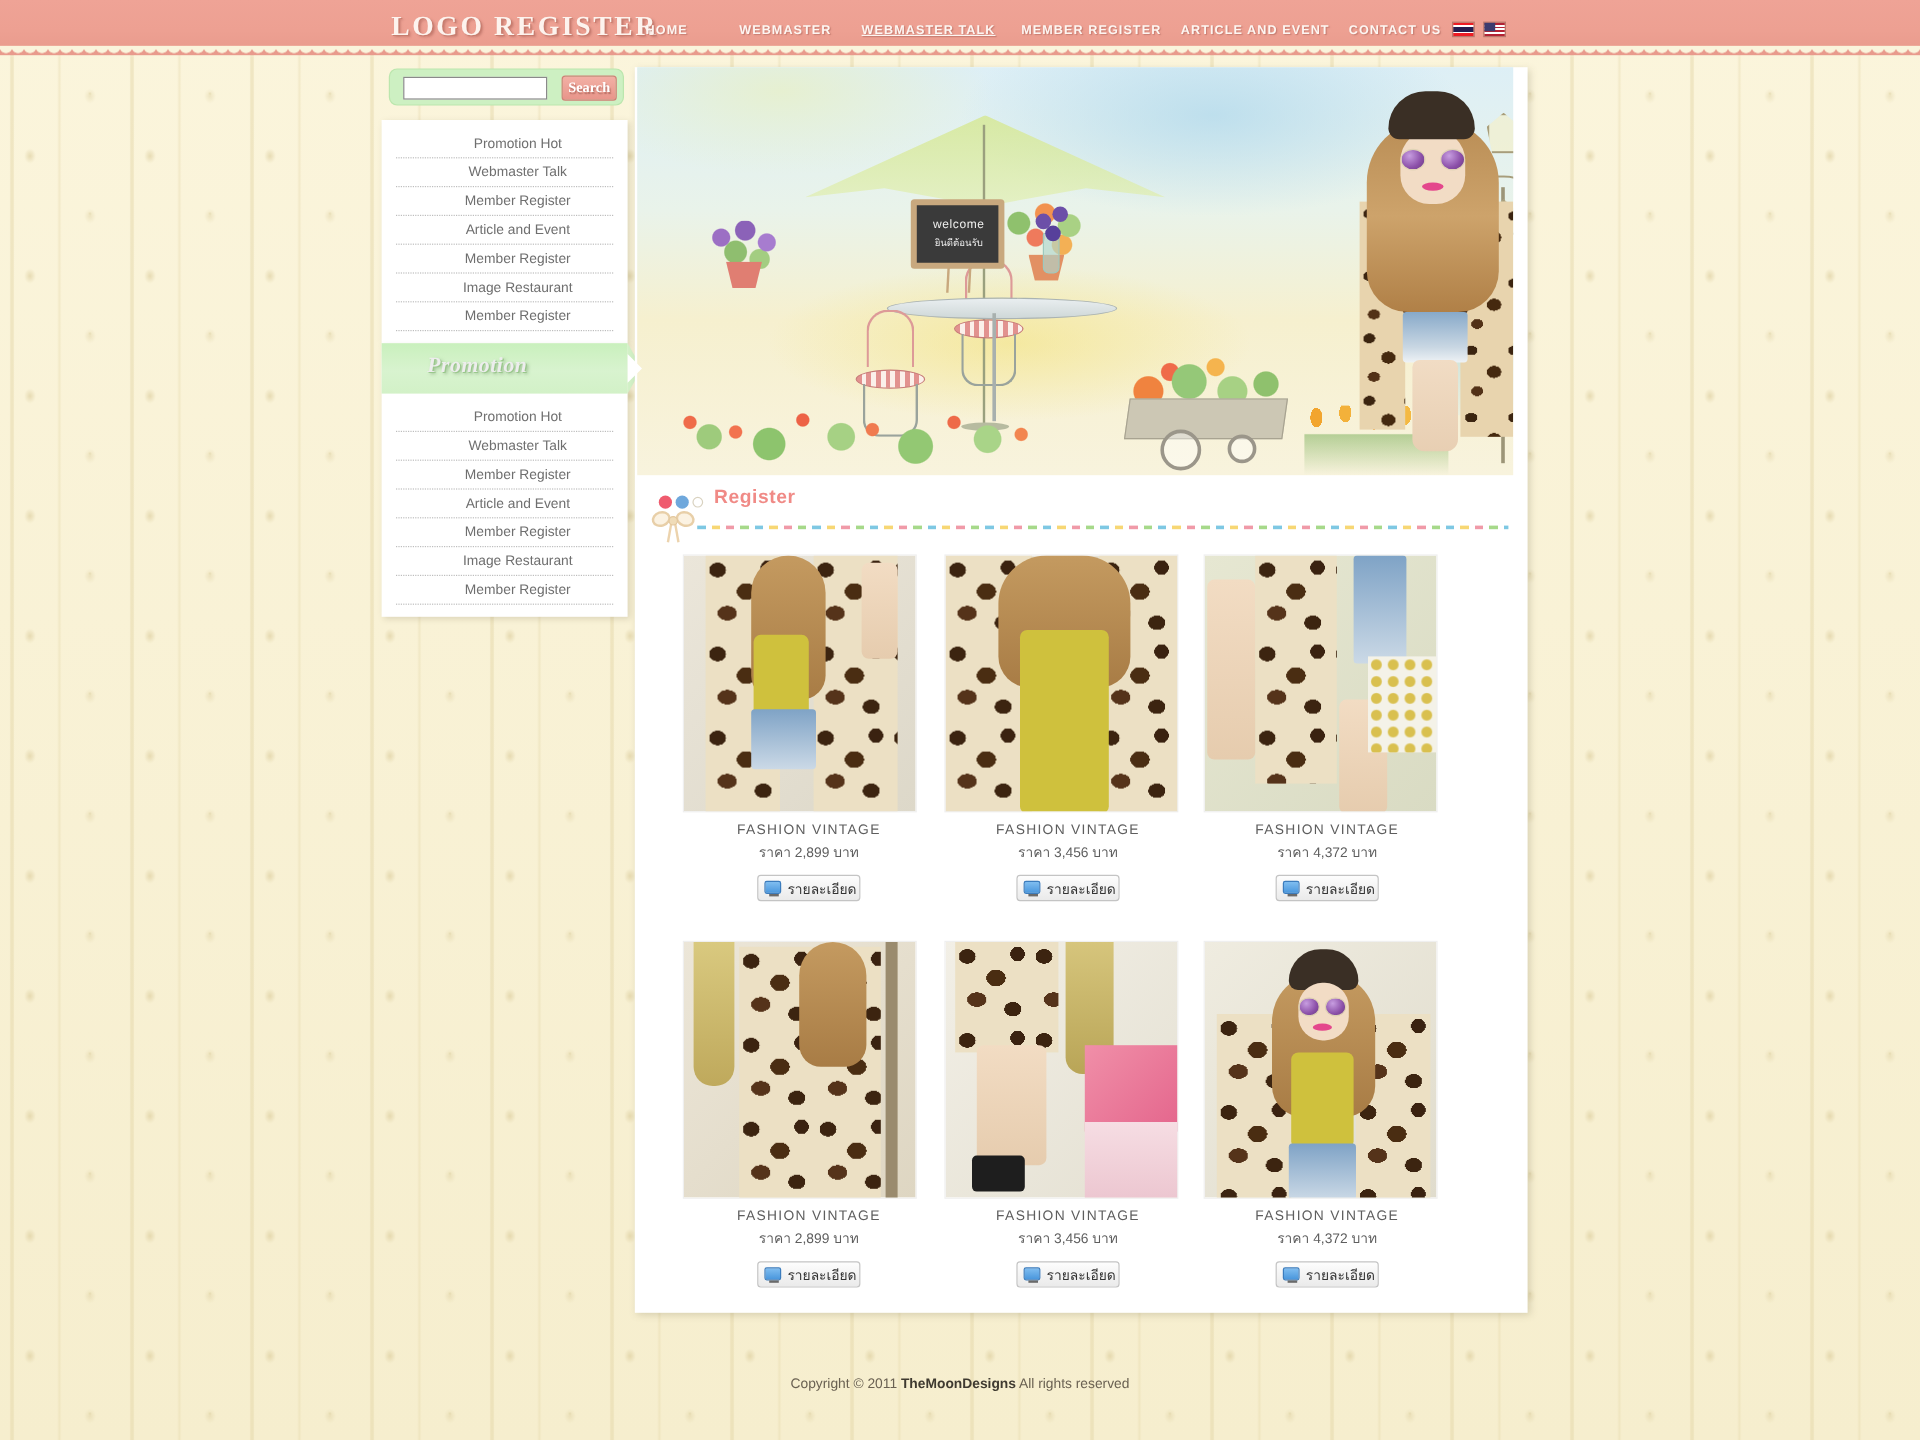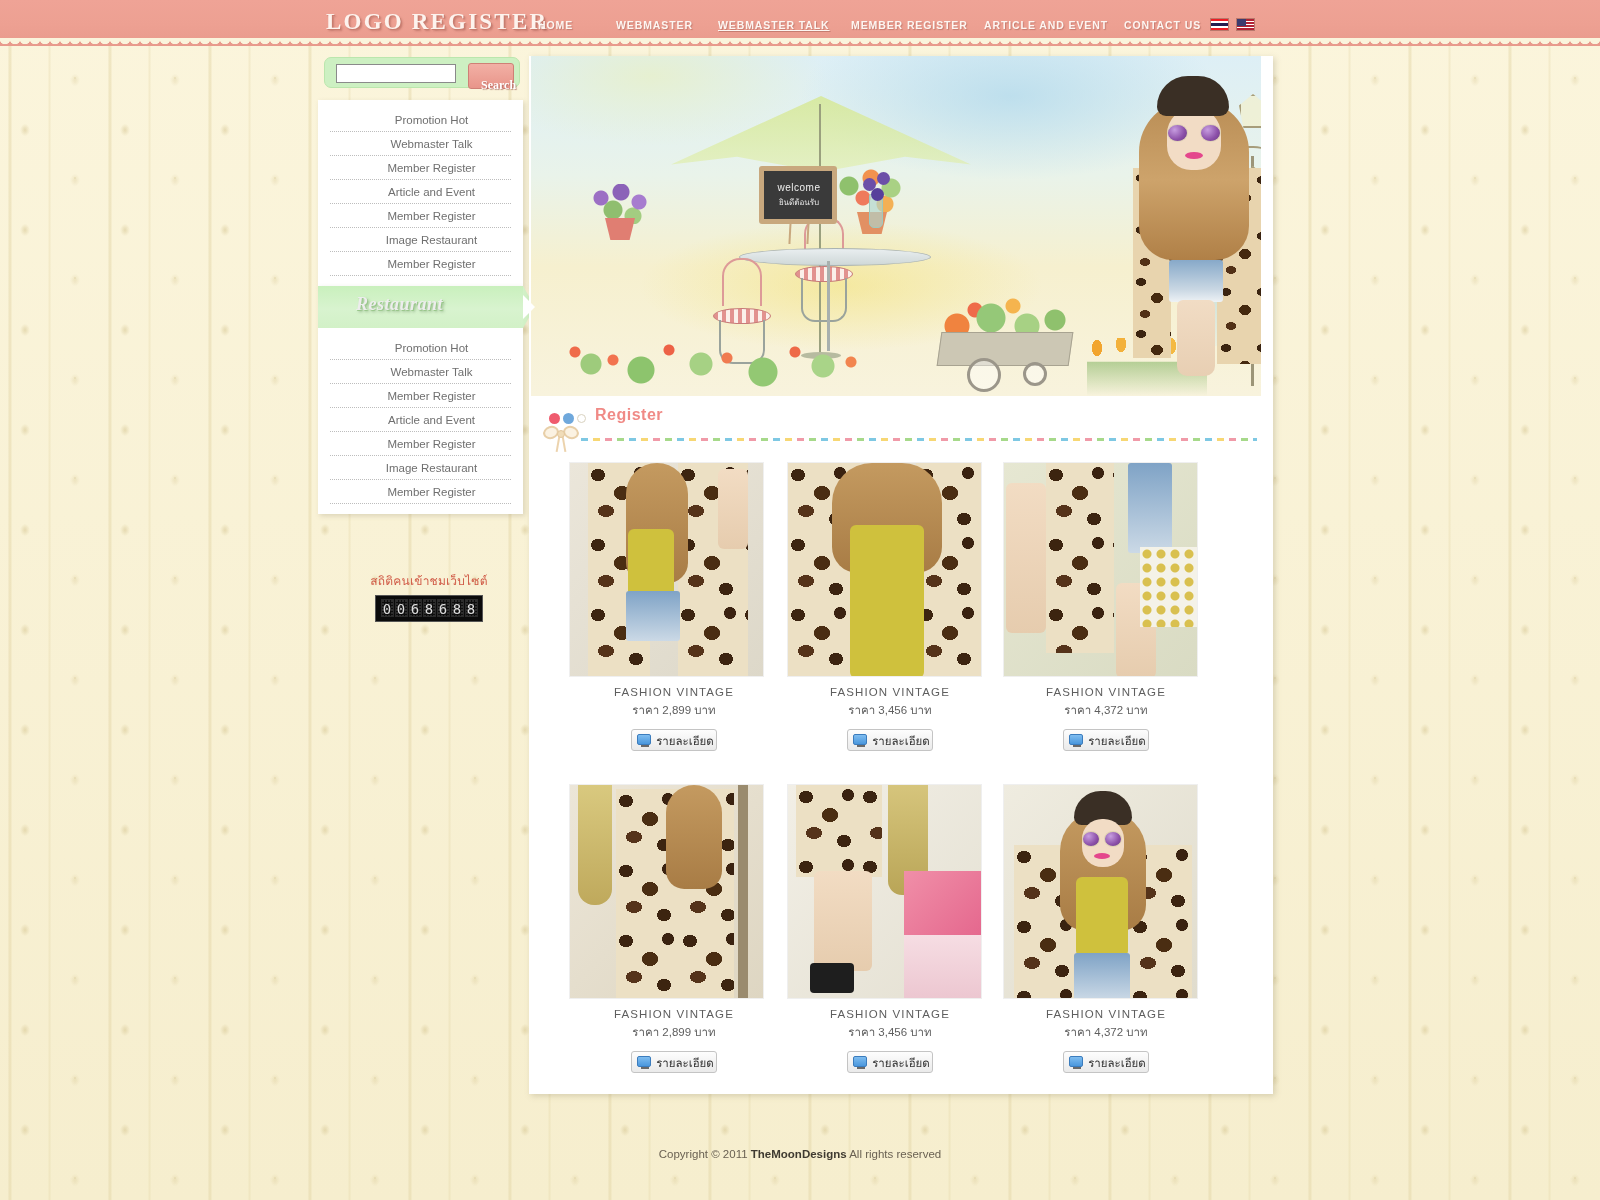--- a/index.html
+++ b/index.html
@@ -82,21 +82,21 @@
     position: absolute; left: 11px; top: 6px; width: 120px; height: 19px;
     border: 1px solid #8a8a8a; background: #fff; font-size: 11px;
     padding: 0 3px; font-family: "Liberation Sans", sans-serif; outline: none;
   }
   #search-button {
     position: absolute; left: 143px; top: 5px; width: 46px; height: 21px;
     background: linear-gradient(180deg,#f2b0a5 0%, #e8958a 100%);
     border: 1px solid #cf8076; border-radius: 3px;
     color: #fff; font-family: "Liberation Serif", serif; font-size: 12px;
     font-weight: 700; cursor: pointer; text-shadow: 1px 1px 1px rgba(150,80,70,.6);
-    line-height: 19px; padding: 12px;
+    line-height: 19px; padding: 0;
   }
 
   .panel {
     position: relative; width: 205px; background: #fff;
     box-shadow: 2px 2px 5px rgba(120,110,80,.22);
   }
   .panel-head {
     position: relative; height: 42px;
     background: linear-gradient(180deg,#c9f0bd 0%, #d8f3cf 55%, #d2f1c7 100%);
     overflow: visible;
@@ -393,39 +393,33 @@
         <a class="menu-item">Member Register</a>
         <a class="menu-item">Article and Event</a>
         <a class="menu-item">Member Register</a>
         <a class="menu-item">Image Restaurant</a>
         <a class="menu-item">Member Register</a>
       </div>
     </div>
 
     <div class="panel">
       <div class="panel-head ribbon">
-        <div class="title">Restaurant</div>
+        <div class="title">Promotion</div>
       </div>
       <div class="menu-list">
         <a class="menu-item">Promotion Hot</a>
         <a class="menu-item">Webmaster Talk</a>
         <a class="menu-item">Member Register</a>
         <a class="menu-item">Article and Event</a>
         <a class="menu-item">Member Register</a>
         <a class="menu-item">Image Restaurant</a>
         <a class="menu-item">Member Register</a>
       </div>
     </div>
 
-    <div id="stats">
-      <div id="stats-label">สถิติคนเข้าชมเว็บไซต์</div>
-      <div id="counter">
-        <span class="digit">0</span><span class="digit">0</span><span class="digit">6</span><span class="digit">8</span><span class="digit">6</span><span class="digit">8</span><span class="digit">8</span>
-      </div>
-    </div>
 
   </aside>
 
   <main id="content">
 
     <div id="banner">
       <div class="bn" id="sky-wash"></div>
       <div class="bn" id="meadow"></div>
       <div class="bn" id="sea"></div>
       <div class="bn" id="umbrella-canopy"></div>

